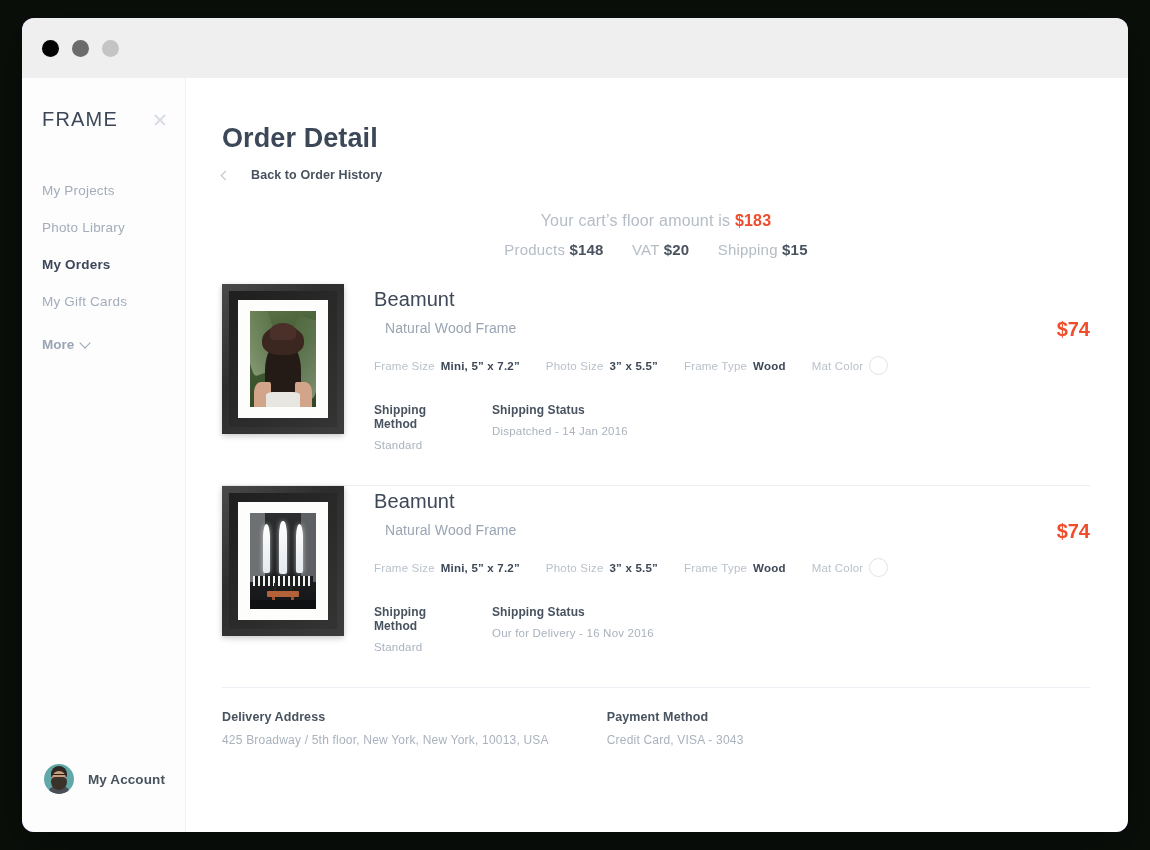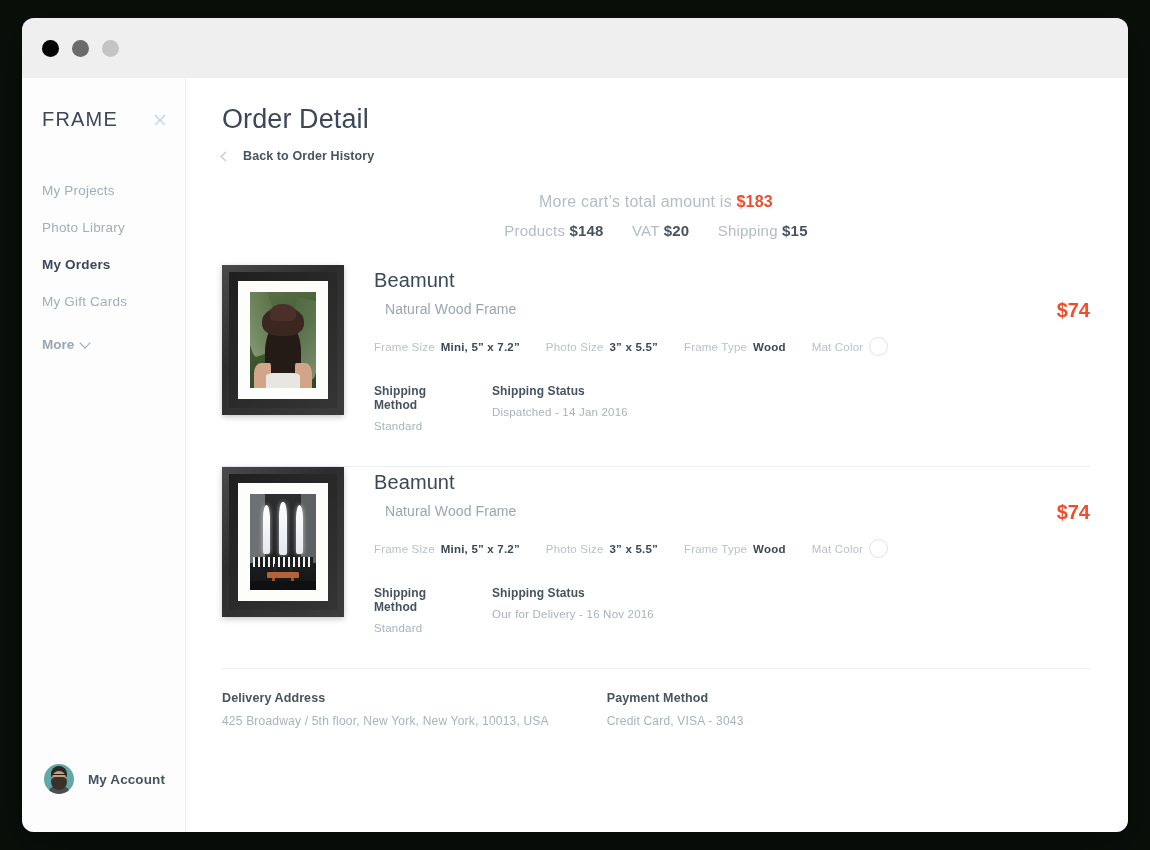--- a/index.html
+++ b/index.html
@@ -159,28 +159,29 @@
   .main {
     flex: 1;
     padding: 26px 38px 0 36px;
     background: #fff;
     overflow: hidden;
   }
 
   .page-title {
     font-size: 27px;
     color: #3c4757;
-    font-weight: 400;
-    letter-spacing: .1px;
+    font-weight: 700;
+    letter-spacing: .1px;
+    margin-top: 19px;
   }
 
   .back-row {
     display: flex;
     align-items: center;
-    gap: 14px;
+    gap: 22px;
     margin-top: 14px;
     cursor: pointer;
   }
   .chev-left {
     width: 7px; height: 7px;
     border-left: 1.5px solid #b7c0cb;
     border-bottom: 1.5px solid #b7c0cb;
     transform: rotate(45deg);
   }
   .back-label {
@@ -429,21 +430,21 @@
 
       <h1 class="page-title">Order Detail</h1>
 
       <div class="back-row">
         <span class="chev-left"></span>
         <span class="back-label">Back to Order History</span>
       </div>
 
       <div class="totals">
         <div class="totals-line1">
-          <span>More cart’s total amount is</span>
+          <span>Your cart’s floor amount is</span>
           <span class="amt">$183</span>
         </div>
         <div class="totals-line2">
           <span class="grp">
             <span>Products</span>
             <span class="val">$148</span>
           </span>
           <span class="grp">
             <span>VAT</span>
             <span class="val">$20</span>

